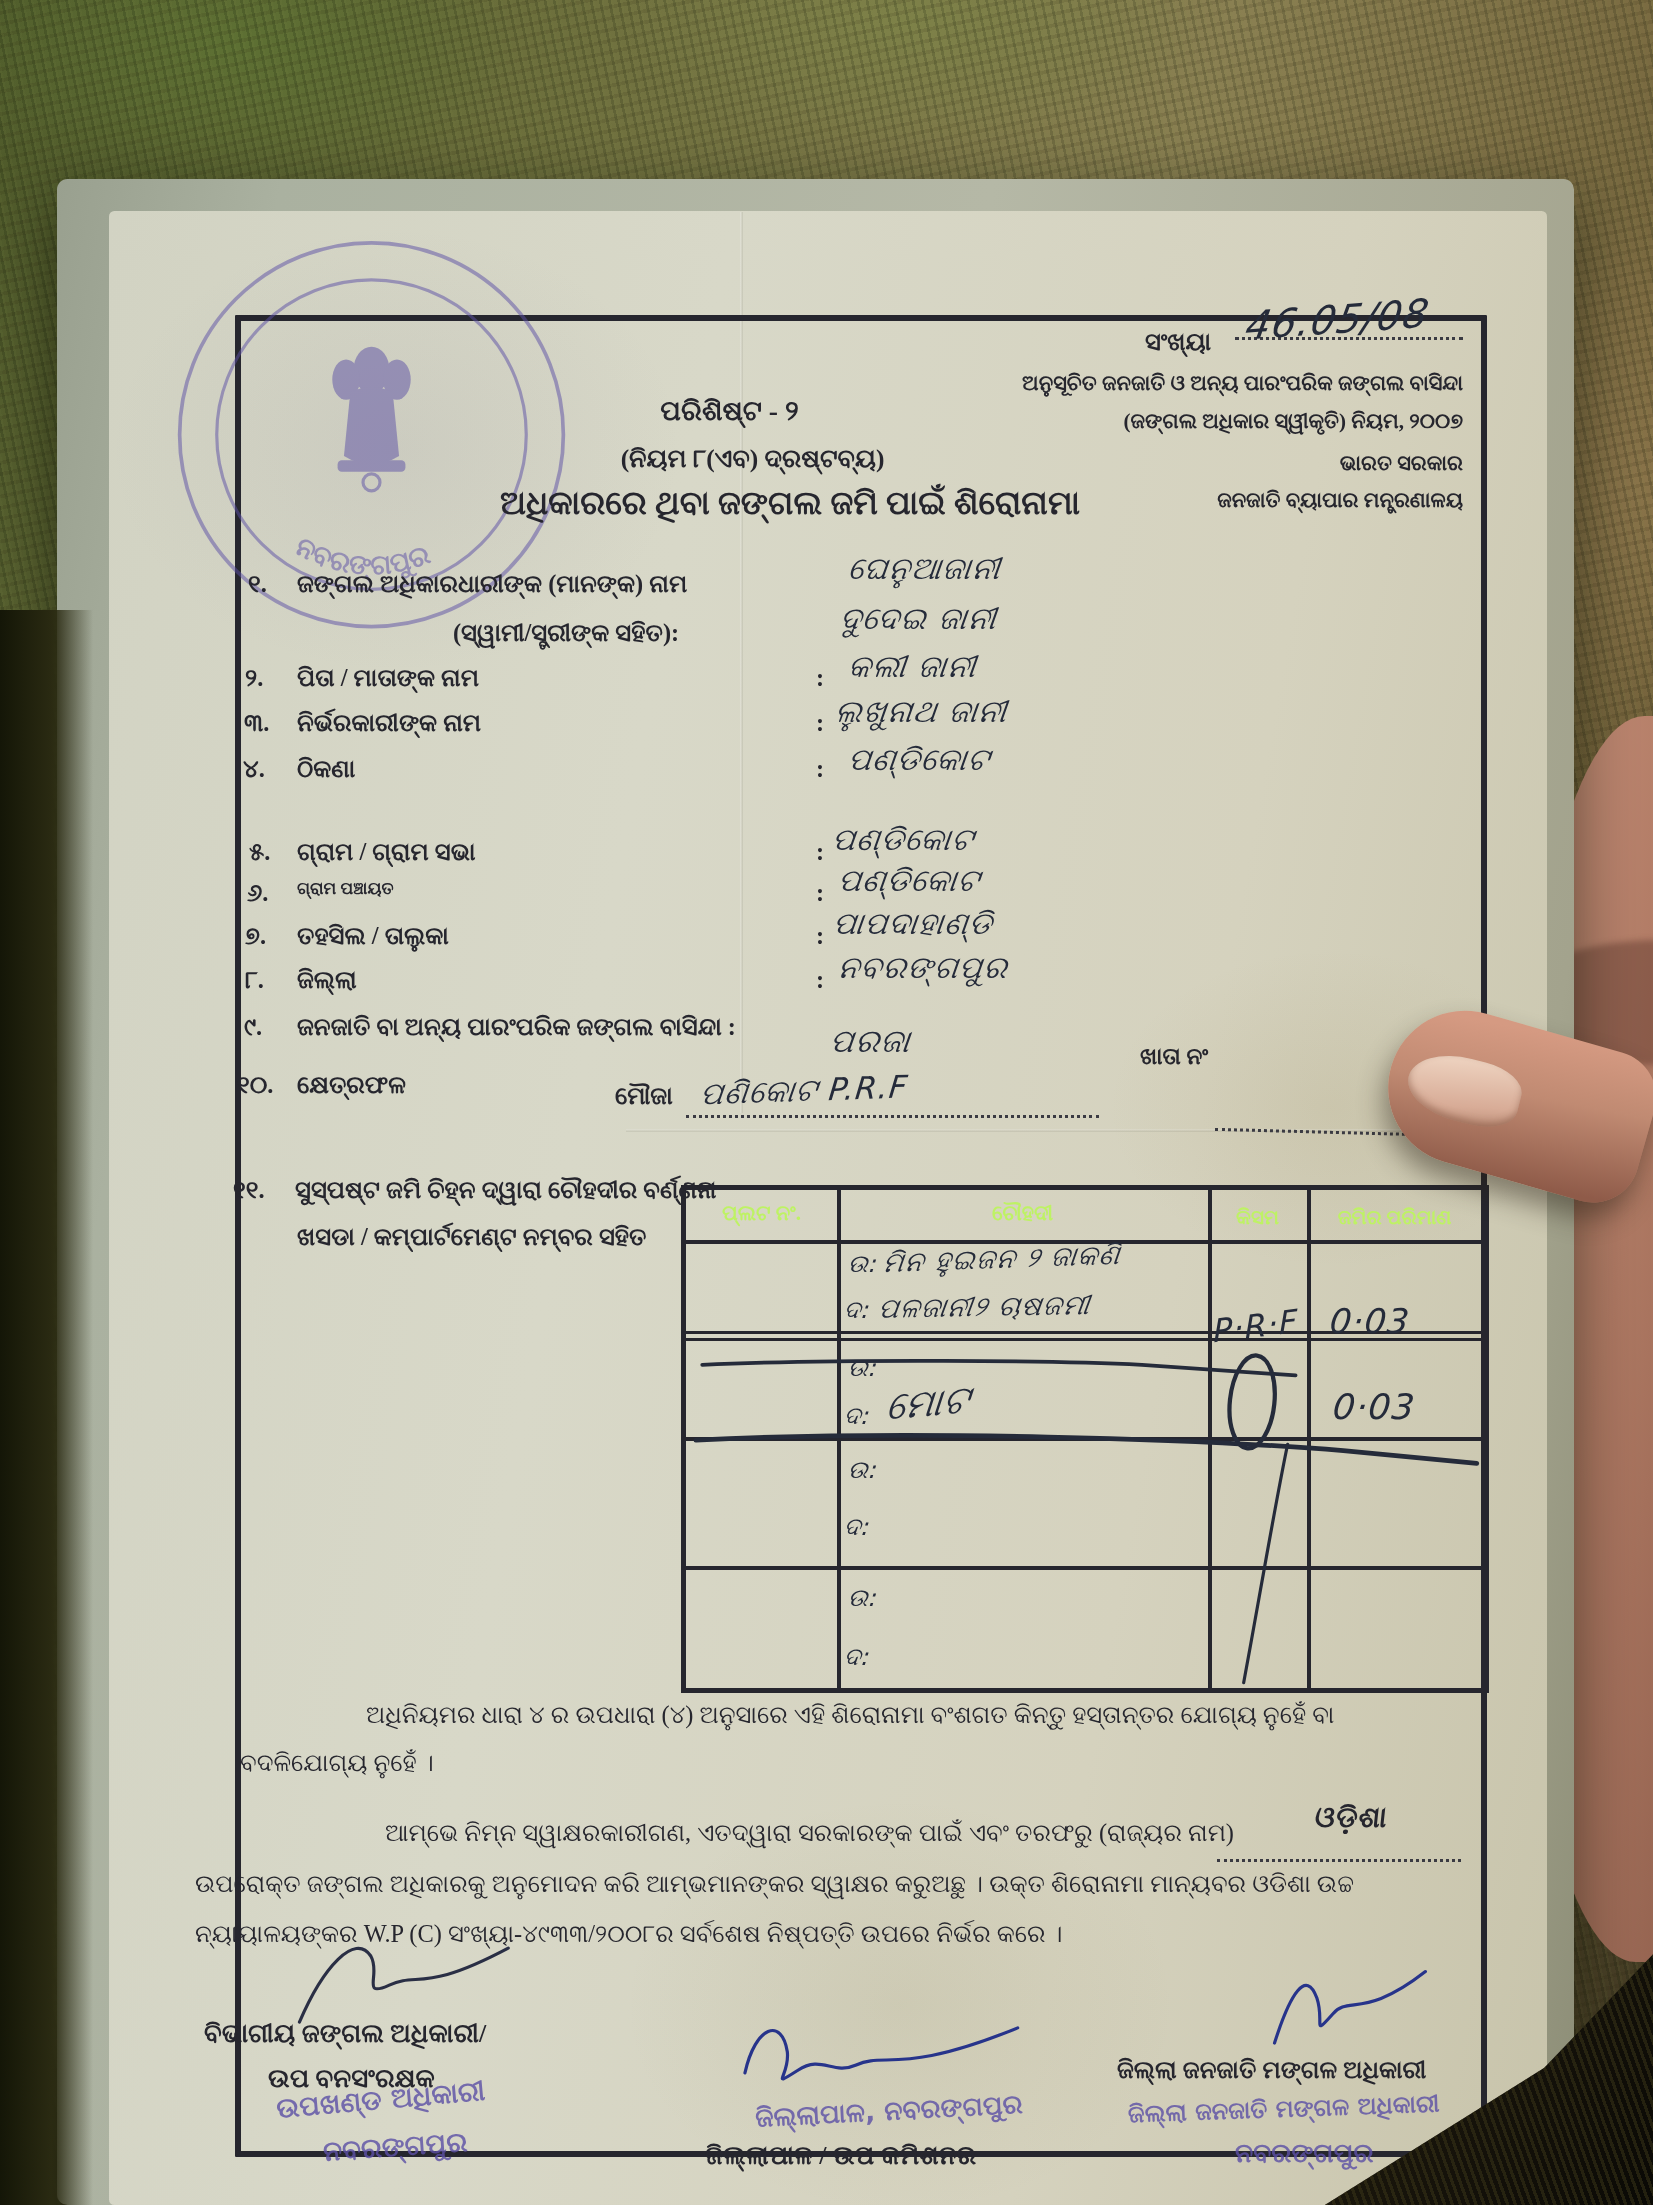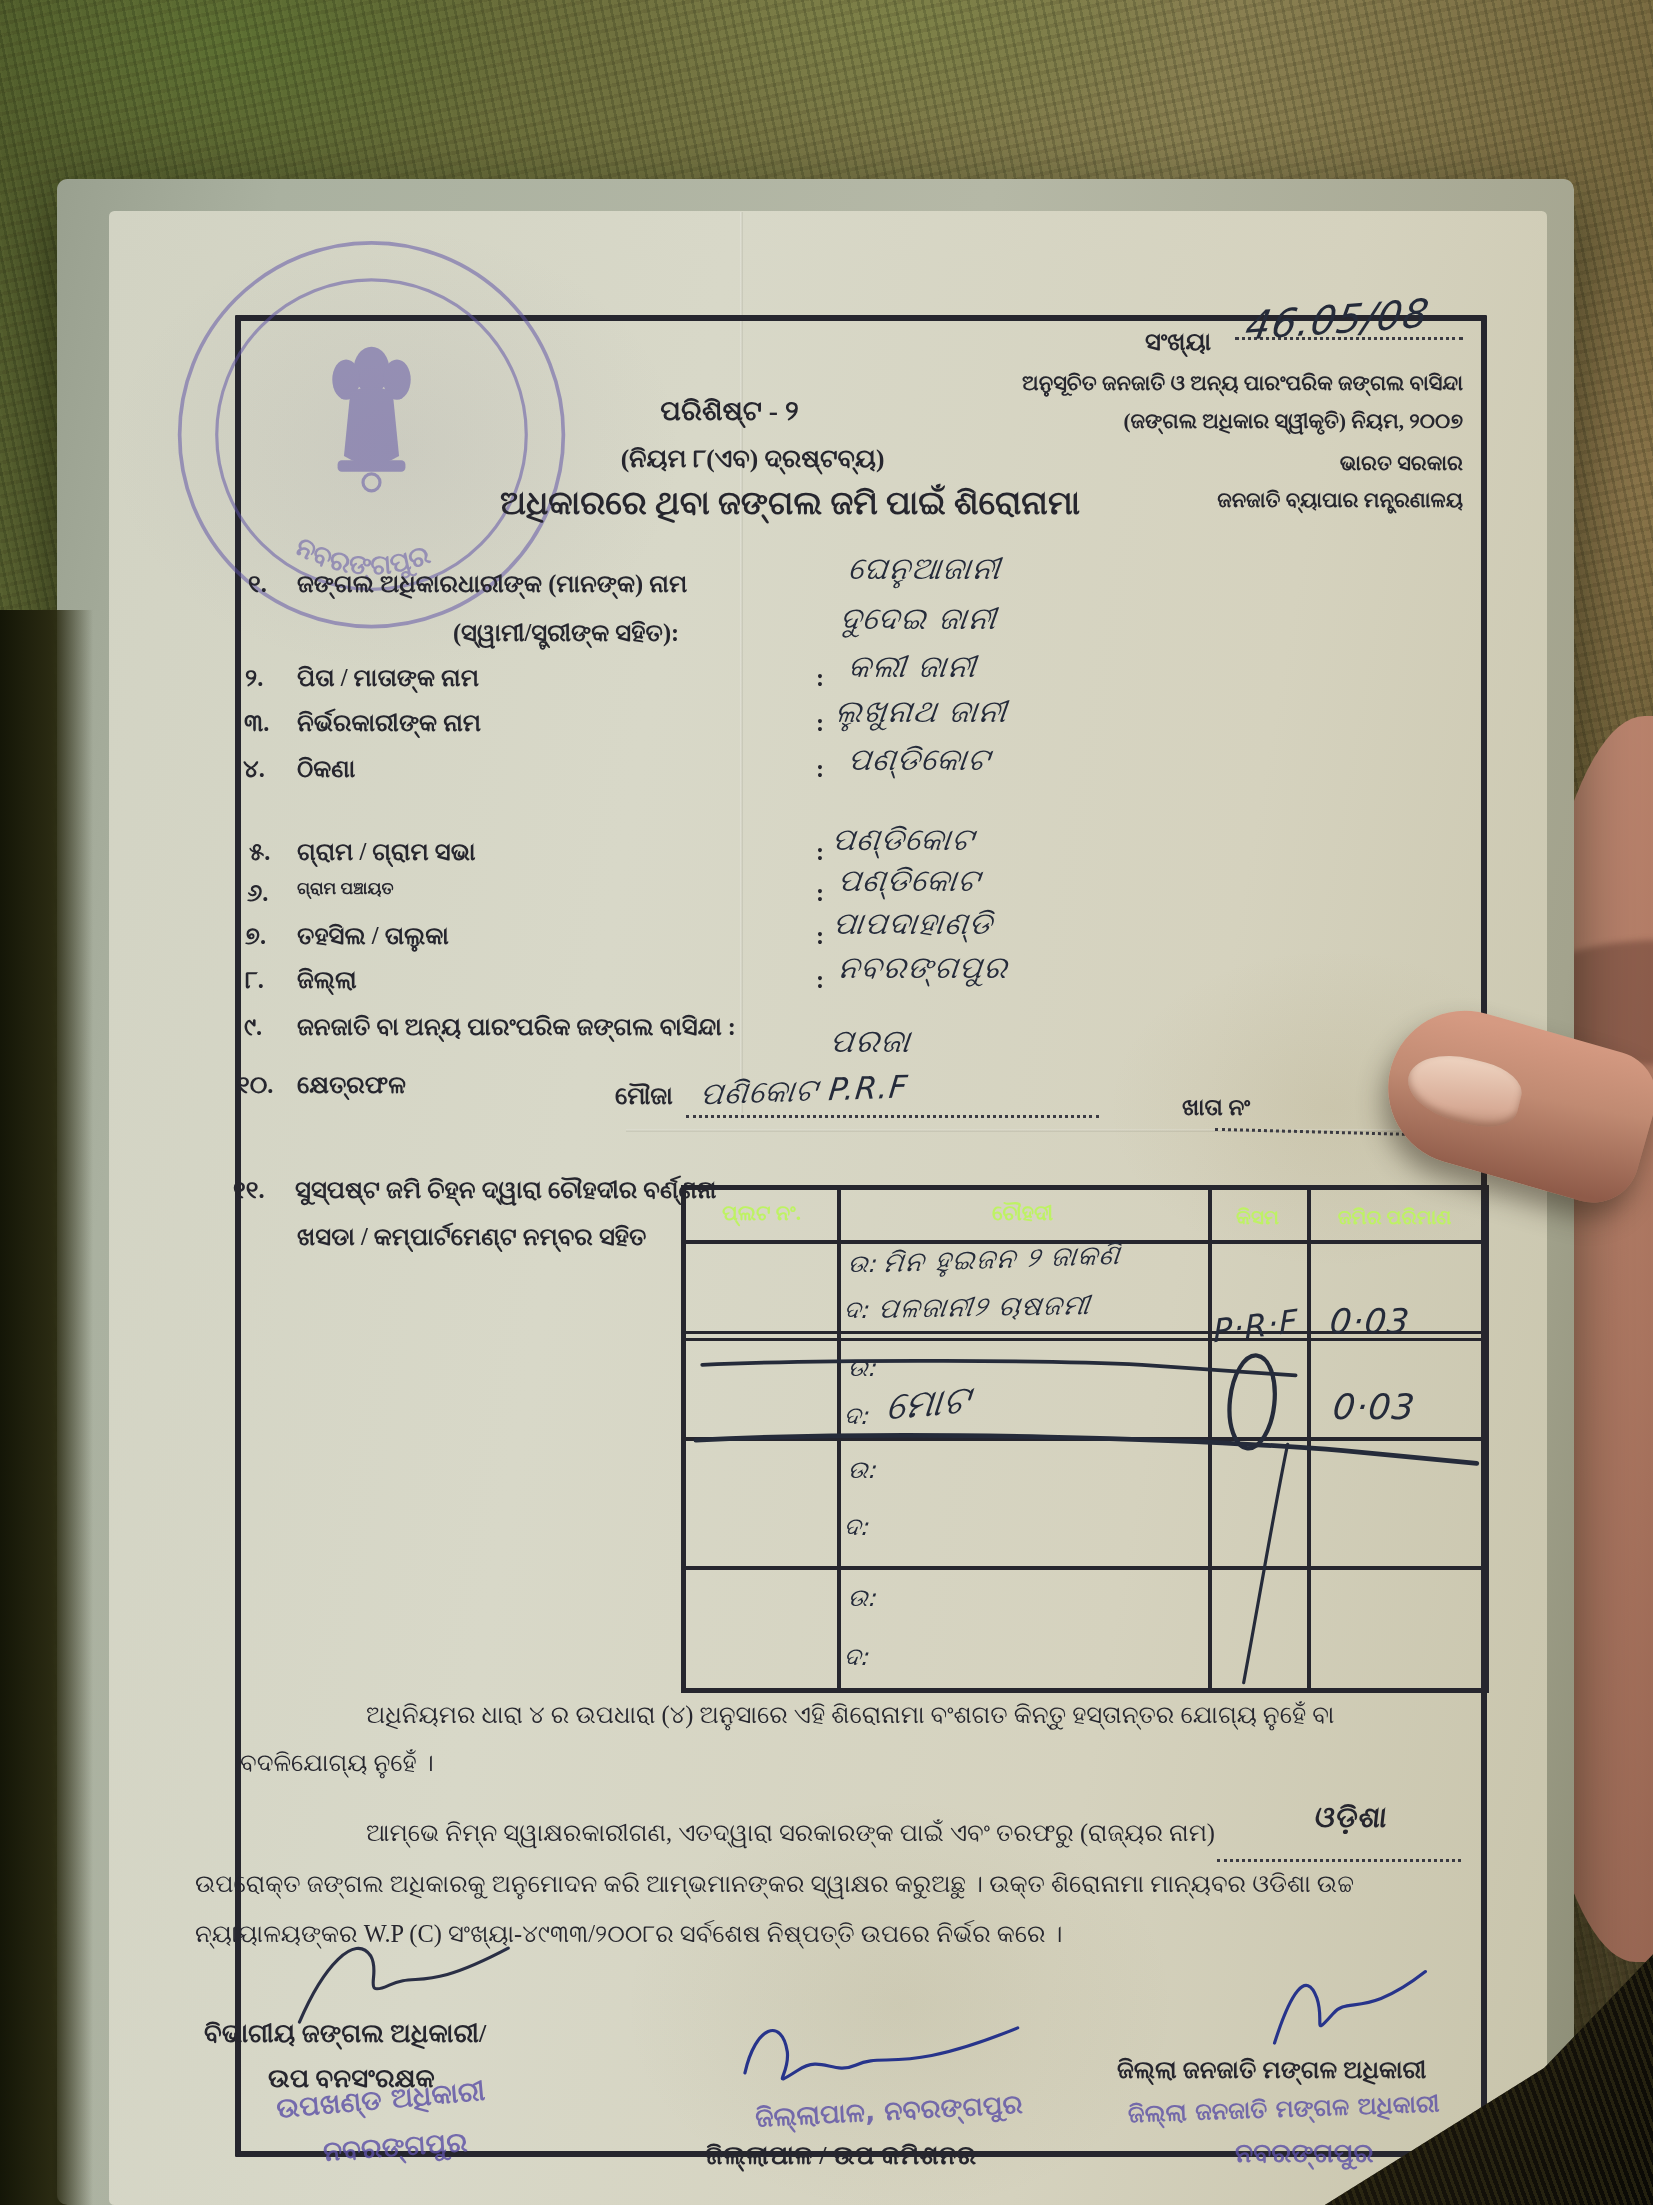--- a/index.html
+++ b/index.html
@@ -168,21 +168,21 @@
 
   <div class="abs printed z7" style="left:244px;top:1013px;font-size:24.4px;">୯.</div>
   <div class="abs printed z7" style="left:297px;top:1013px;font-size:24.4px;">ଜନଜାତି ବା ଅନ୍ୟ ପାରଂପରିକ ଜଙ୍ଗଲ ବାସିନ୍ଦା :</div>
   <div class="abs hw z7" style="left:830px;top:1022px;font-size:32px;">ପରଜା</div>
 
   <div class="abs printed z7" style="left:237px;top:1071px;font-size:24.4px;">୧୦.</div>
   <div class="abs printed z7" style="left:297px;top:1071px;font-size:24.4px;">କ୍ଷେତ୍ରଫଳ</div>
   <div class="abs printed z7" style="left:615px;top:1082px;font-size:24.4px;">ମୌଜା</div>
   <div class="abs dots z7" style="left:686px;top:1111px;width:413px;"></div>
   <div class="abs hw z7" style="left:700px;top:1072px;font-size:31px;transform:rotate(-2deg) skewX(-8deg);">ପଣିକୋଟ P.R.F</div>
-  <div class="abs printed z7" style="left:1140px;top:1095px;font-size:23px;margin-left:42px;">ଖାତା ନଂ</div>
+  <div class="abs printed z7" style="left:1140px;top:1044px;font-size:23px;">ଖାତା ନଂ</div>
   <div class="abs dots z7" style="left:1215px;top:1127px;width:244px;transform:rotate(1.5deg);"></div>
 
   <div class="abs printed z7" style="left:233px;top:1176px;font-size:24.4px;">୧୧.</div>
   <div class="abs printed z7" style="left:295px;top:1176px;font-size:24.4px;">ସୁସ୍ପଷ୍ଟ ଜମି ଚିହ୍ନ ଦ୍ୱାରା ଚୌହଦୀର ବର୍ଣ୍ଣନା</div>
   <div class="abs printed z7" style="left:297px;top:1223px;font-size:24.4px;">ଖସଡା / କମ୍ପାର୍ଟମେଣ୍ଟ ନମ୍ବର ସହିତ</div>
 
   <div class="abs btable">
     <div class="vline" style="left:151px;"></div>
     <div class="vline" style="left:522px;"></div>
     <div class="vline" style="left:621px;"></div>
@@ -218,21 +218,21 @@
 
     <div class="hw" style="position:absolute;left:162px;top:265px;font-size:24.4px;">ଉ:</div>
     <div class="hw" style="position:absolute;left:158px;top:322px;font-size:24.4px;">ଦ:</div>
     <div class="hw" style="position:absolute;left:162px;top:393px;font-size:24.4px;">ଉ:</div>
     <div class="hw" style="position:absolute;left:158px;top:452px;font-size:24.4px;">ଦ:</div>
   </div>
 
   <div class="abs printed z7" style="left:366px;top:1701px;font-size:24.4px;font-weight:500;">ଅଧିନିୟମର ଧାରା ୪ ର ଉପଧାରା (୪) ଅନୁସାରେ ଏହି ଶିରୋନାମା ବଂଶଗତ କିନ୍ତୁ ହସ୍ତାନ୍ତର ଯୋଗ୍ୟ ନୁହେଁ ବା</div>
   <div class="abs printed z7" style="left:240px;top:1749px;font-size:24.4px;font-weight:500;">ବଦଳିଯୋଗ୍ୟ ନୁହେଁ ।</div>
 
-  <div class="abs printed z7" style="left:366px;top:1819px;font-size:24.4px;font-weight:500;">ଆମ୍ଭେ ନିମ୍ନ ସ୍ୱାକ୍ଷରକାରୀଗଣ, ଏତଦ୍ୱାରା ସରକାରଙ୍କ ପାଇଁ ଏବଂ ତରଫରୁ (ରାଜ୍ୟର ନାମ)</div>
+  <div class="abs printed z7" style="left:385px;top:1819px;font-size:24.4px;font-weight:500;">ଆମ୍ଭେ ନିମ୍ନ ସ୍ୱାକ୍ଷରକାରୀଗଣ, ଏତଦ୍ୱାରା ସରକାରଙ୍କ ପାଇଁ ଏବଂ ତରଫରୁ (ରାଜ୍ୟର ନାମ)</div>
   <div class="abs dots z7" style="left:1217px;top:1855px;width:244px;"></div>
   <div class="abs hw z7" style="left:1315px;top:1801px;font-size:29px;font-style:normal;font-weight:700;color:#26262e;font-family:'Liberation Serif',serif;">ଓଡ଼ିଶା</div>
   <div class="abs printed z7" style="left:195px;top:1870px;font-size:24.4px;font-weight:500;text-align:center;">ଉପରୋକ୍ତ ଜଙ୍ଗଲ ଅଧିକାରକୁ ଅନୁମୋଦନ କରି ଆମ୍ଭମାନଙ୍କର ସ୍ୱାକ୍ଷର କରୁଅଛୁ । ଉକ୍ତ ଶିରୋନାମା ମାନ୍ୟବର ଓଡିଶା ଉଚ୍ଚ</div>
   <div class="abs printed z7" style="left:195px;top:1920px;font-size:24.4px;font-weight:500;">ନ୍ୟାୟାଳୟଙ୍କର W.P (C) ସଂଖ୍ୟା-୪୯୩୩/୨୦୦୮ର ସର୍ବଶେଷ ନିଷ୍ପତ୍ତି ଉପରେ ନିର୍ଭର କରେ ।</div>
 
   <svg class="abs z7" style="left:286px;top:1919px;" width="233" height="111" viewBox="0 0 440 210">
     <path d="M25 195 C70 90 130 25 160 70 C180 105 140 150 195 125 C250 100 260 140 420 55" stroke="#2a2f45" stroke-width="6" fill="none" stroke-linecap="round"></path>
   </svg>
   <div class="abs printed z7" style="left:204px;top:2019px;font-size:26px;font-weight:700;">ବିଭାଗୀୟ ଜଙ୍ଗଲ ଅଧିକାରୀ/</div>
   <div class="abs printed z7" style="left:268px;top:2064px;font-size:26px;font-weight:700;">ଉପ ବନସଂରକ୍ଷକ</div>

